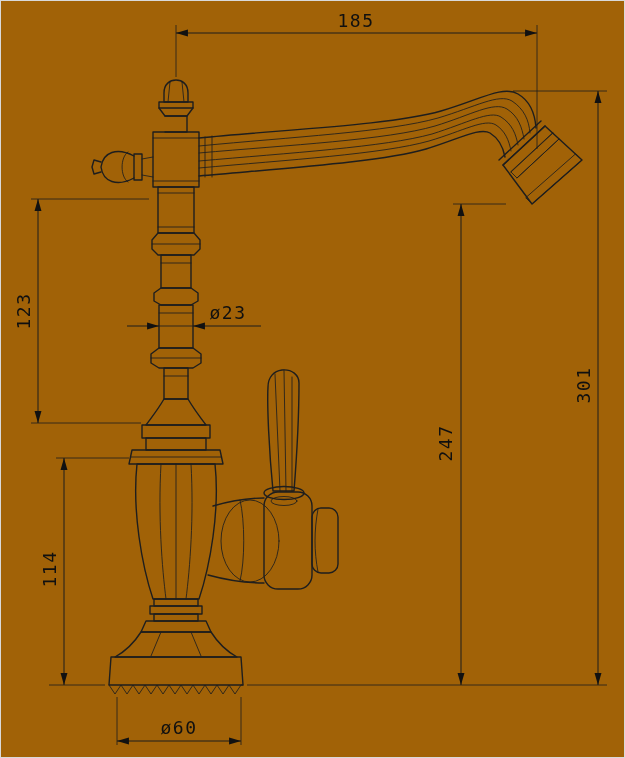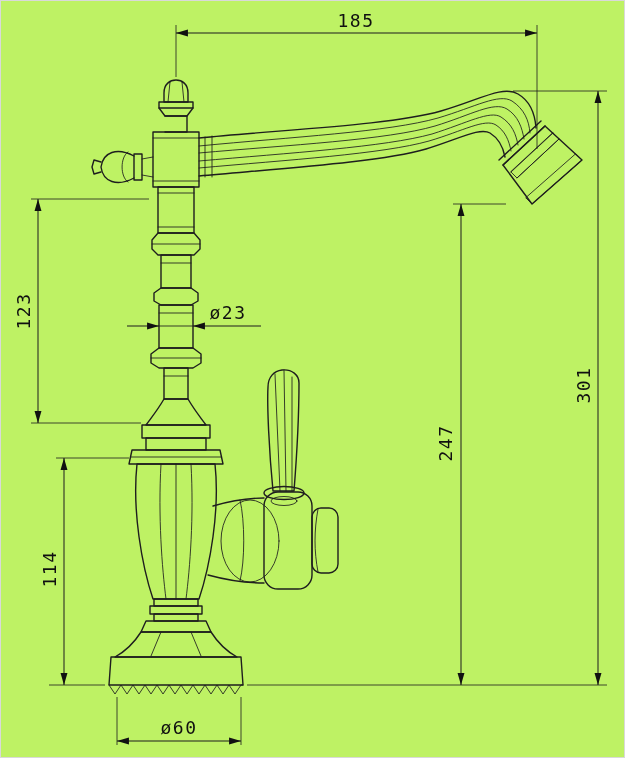--- a/index.html
+++ b/index.html
@@ -1,18 +1,18 @@
 <!DOCTYPE html>
 <html><head>
 <meta charset="utf-8">
 <style>
   html,body{margin:0;padding:0;background:#ffffff;}
   .page{
     width:625px;height:758px;box-sizing:border-box;position:relative;
-    background:#bef264;border:1px solid #d9d9d9;
+    background:#a16207;border:1px solid #d9d9d9;
     font-family:"DejaVu Sans Mono", monospace;
   }
   svg{display:block}
   .outline{stroke:#1e1e1e;stroke-width:1.4;fill:none;stroke-linejoin:round;stroke-linecap:round}
   .thin{stroke:#1e1e1e;stroke-width:0.85;fill:none;stroke-linejoin:round;stroke-linecap:round}
   .dim{stroke:#1c1c1c;stroke-width:1;fill:none}
   .ext{stroke:#1c1c1c;stroke-width:0.8;fill:none}
   .dim-label{font-family:"DejaVu Sans Mono", monospace;font-size:18px;fill:#101010;letter-spacing:1.5px}
 </style>
 </head>

